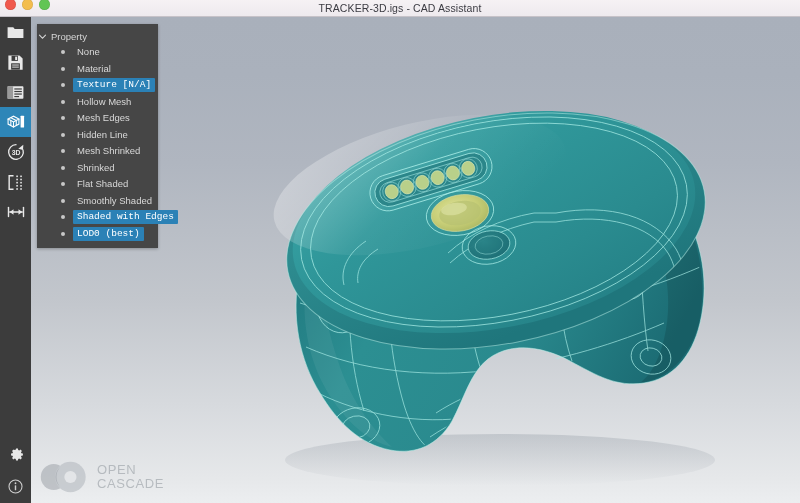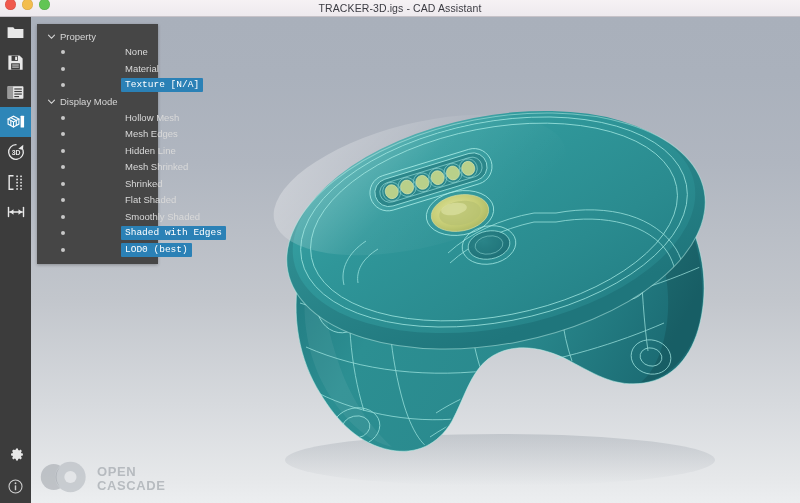--- a/index.html
+++ b/index.html
@@ -70,50 +70,50 @@
   #tree-panel {
     position: absolute; left: 37px; top: 24px;
     width: 121px;
     background: #464646;
     padding: 4px 0 6px 0;
     z-index: 7;
     box-shadow: 0 1px 3px rgba(0,0,0,.28);
   }
   .grp {
     display: flex; align-items: center;
-    height: 16px; padding-left: 9px;
+    height: 16px; 
     color: #d6d6d6; font-size: 9.5px;
   }
   .chev {
     width: 11px; height: 11px; margin-right: 3px;
     display: flex; align-items: center; justify-content: center;
     color: #d6d6d6;
   }
   .grp-label { white-space: nowrap; }
   .leaf {
     display: flex; align-items: center;
     height: 16.5px; margin-left: 24px; padding-left: 0;
-    color: #d9d9d9; font-size: 9.5px; gap: 48px;
+    color: #d9d9d9; font-size: 9.5px;
   }
   .bullet {
     width: 4px; height: 4px; border-radius: 50%;
     background: #c8c8c8; margin-right: 8px; flex: 0 0 auto;
   }
   .leaf .txt {
     padding: 1px 4px 2px 4px;
     border-radius: 1px; white-space: nowrap;
     line-height: 11px;
   }
   .leaf.active .txt { background: #2b81b6; color: #ffffff; font-family: Liberation Mono, monospace; }
 
   
   #logo {
     position: absolute; left: 38px; bottom: 10px;
-    display: flex; align-items: flex-end; gap: 9px;
-    z-index: 5; opacity: .62; font-weight: bold;
+    display: flex; align-items: center; gap: 9px;
+    z-index: 5; opacity: .62;
   }
   #logo .mark { width: 50px; height: 32px; }
   #logo .words {
     font-size: 13px; line-height: 14px;
     color: #9aa0a6; letter-spacing: .6px;
   }
 </style>
 </head>
 <body>
 
@@ -432,28 +432,20 @@
     </div>
     <div class="leaf">
       <span class="bullet"></span>
       <span class="txt">Material</span>
     </div>
     <div class="leaf active">
       <span class="bullet"></span>
       <span class="txt">Texture [N/A]</span>
     </div>
 
-    <div class="grp">
-      <span class="chev">
-        <svg width="9" height="9" viewBox="0 0 12 12">
-            <path d="M2 4.2 L6 8.4 L10 4.2" fill="none" stroke="#d6d6d6" stroke-width="1.5" stroke-linecap="round"></path>
-          </svg>
-      </span>
-      <span class="grp-label">Display Mode</span>
-    </div>
     <div class="leaf">
       <span class="bullet"></span>
       <span class="txt">Hollow Mesh</span>
     </div>
     <div class="leaf">
       <span class="bullet"></span>
       <span class="txt">Mesh Edges</span>
     </div>
     <div class="leaf">
       <span class="bullet"></span>

